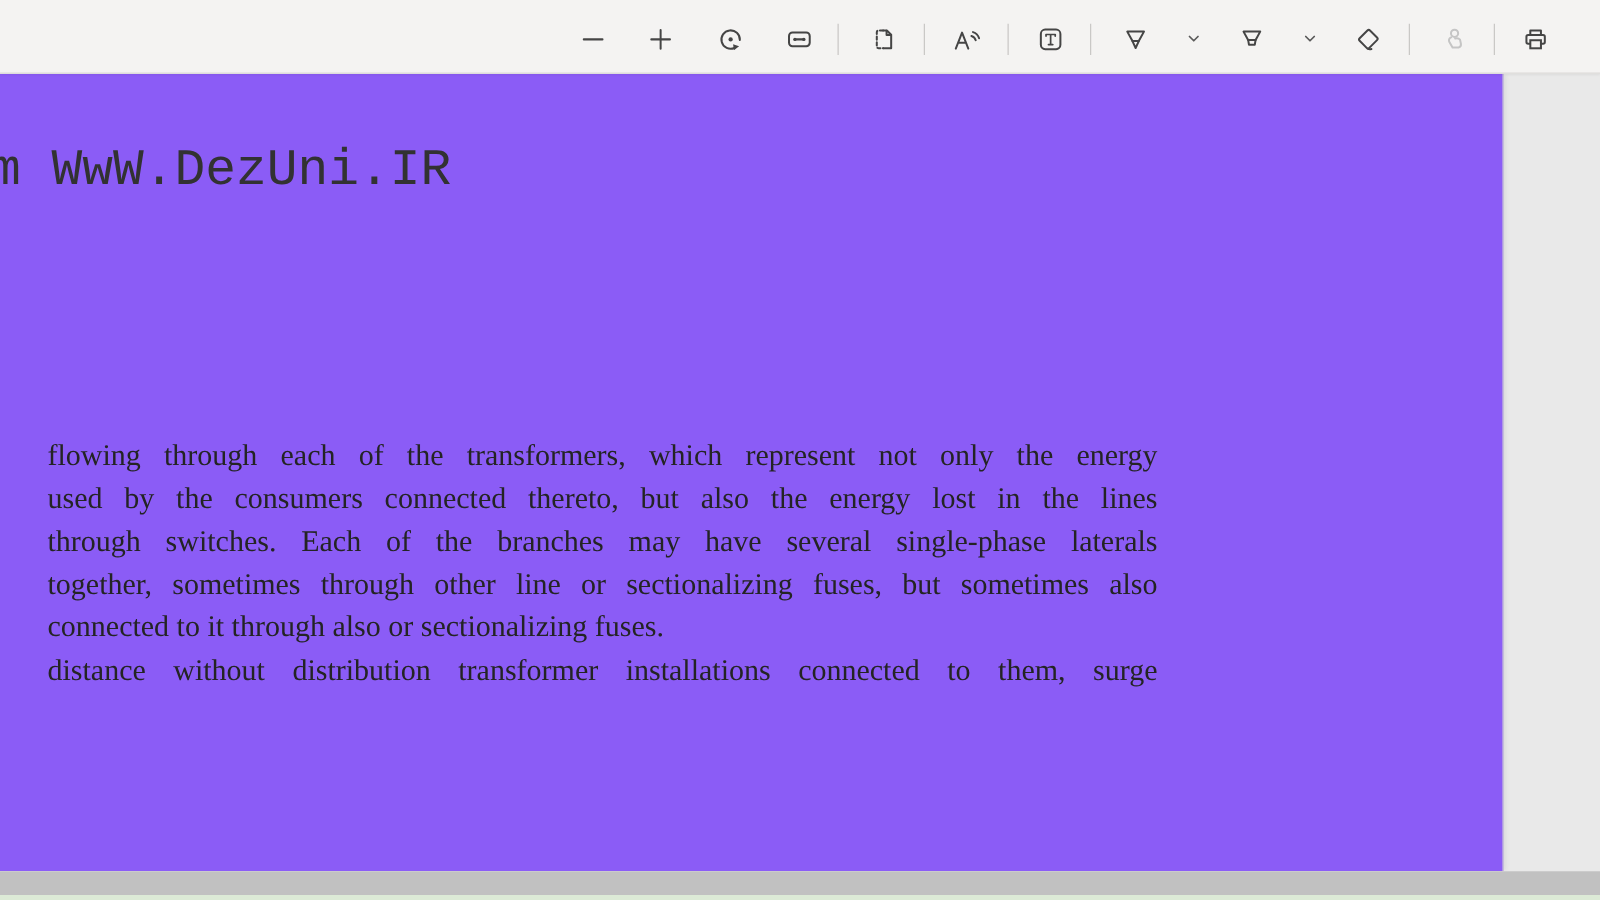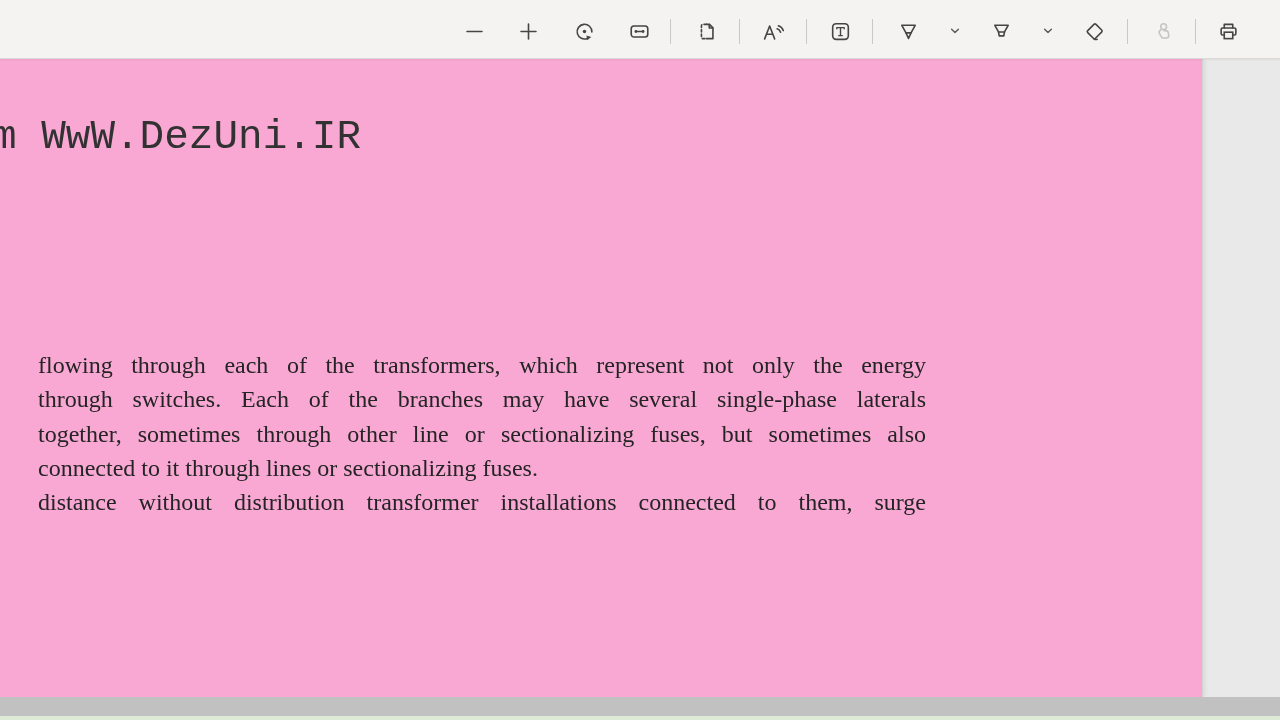--- a/index.html
+++ b/index.html
@@ -17,21 +17,21 @@
           align-items:center; justify-content:center; background:transparent; border:none; cursor:pointer; }
   .tbtn svg { display:block; }
   .tsep { position:absolute; top:19px; width:1px; height:25px; background:#c9c8c6; }
   .icon-stroke { stroke:#454545; fill:none; stroke-width:1.4; stroke-linecap:round; stroke-linejoin:round; }
   .icon-fill   { fill:#454545; stroke:none; }
   .icon-disabled .icon-stroke { stroke:#c5c5c5; }
 
   
   .page {
     position:absolute; left:0; top:59px; width:1203px; height:638px;
-    background:#f9a8d4; border-right:1px solid #d2d2d2;
+    background:#8b5cf6; border-right:1px solid #d2d2d2;
     box-shadow:2px 0 4px rgba(0,0,0,.07);
     overflow:hidden;
   }
   .page-header {
     position:absolute; left:-8px; top:58px;
     font-family:"Liberation Mono","DejaVu Sans Mono",monospace;
     font-size:41px; line-height:1; color:#323232; white-space:nowrap;
   }
   .doc-text {
     position:absolute; left:2px; top:289px; width:924px;
@@ -174,23 +174,24 @@
   </button>
 
 </div>
 
 <div class="page">
 
   <div class="page-header">m WwW.DezUni.IR</div>
 
   <div class="doc-text">
     <div class="tline j">flowing through each of the transformers, which represent not only the energy</div>
+    <div class="tline j">used by the consumers connected thereto, but also the energy lost in the lines</div>
     <div class="tline j">through switches. Each of the branches may have several single-phase laterals</div>
     <div class="tline j">together, sometimes through other line or sectionalizing fuses, but sometimes also</div>
-    <div class="tline">connected to it through lines or sectionalizing fuses.</div>
+    <div class="tline">connected to it through also or sectionalizing fuses.</div>
     <div class="tline j">distance without distribution transformer installations connected to them, surge</div>
   </div>
 
 </div>
 
 <div class="hscroll-track">
   <div class="hscroll-thumb"></div>
 </div>
 <div class="bottom-strip"></div>
 

